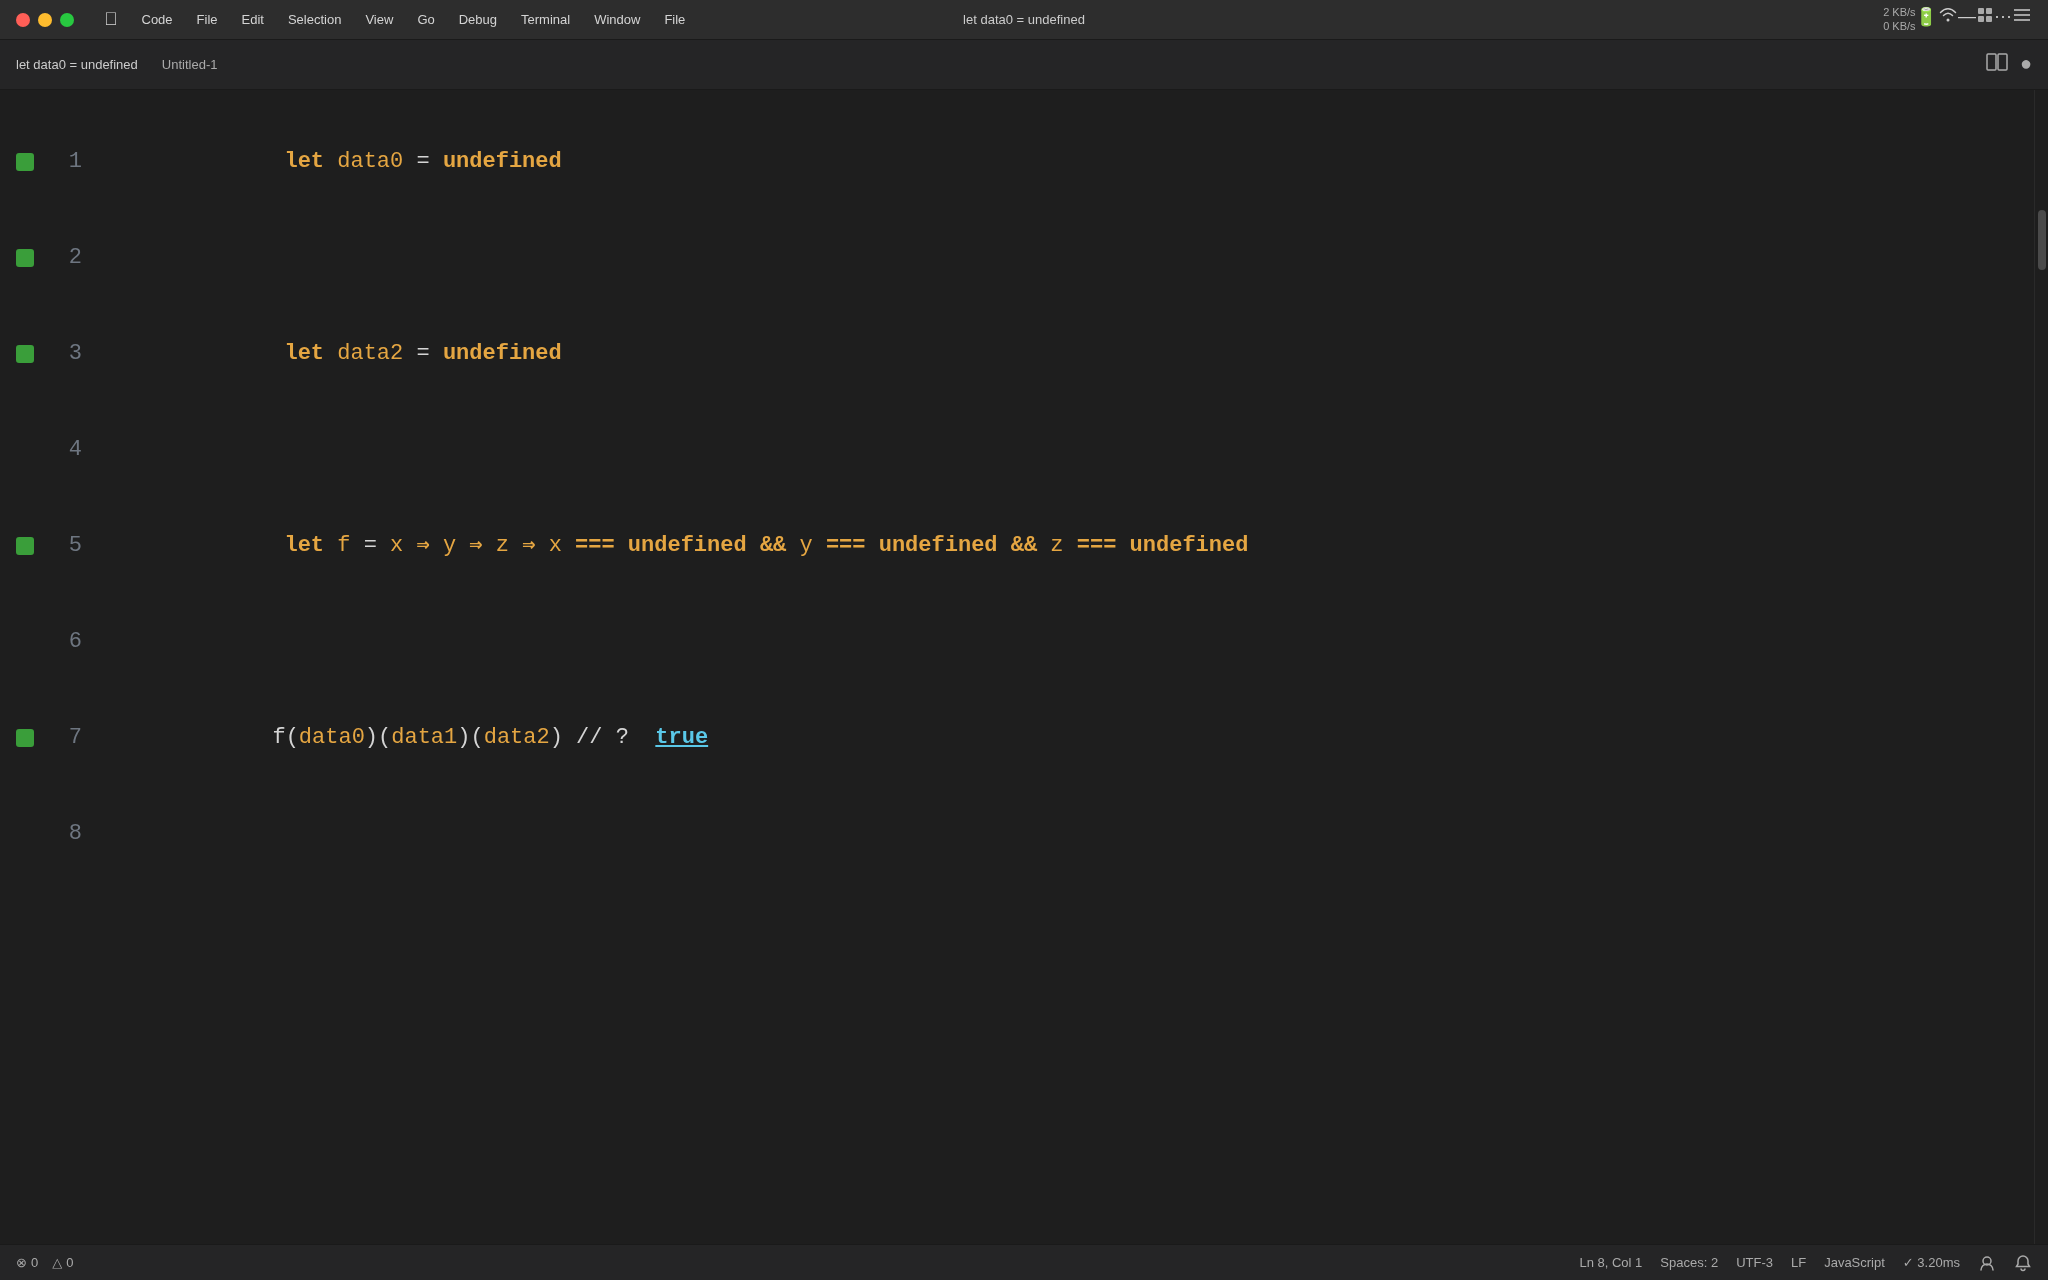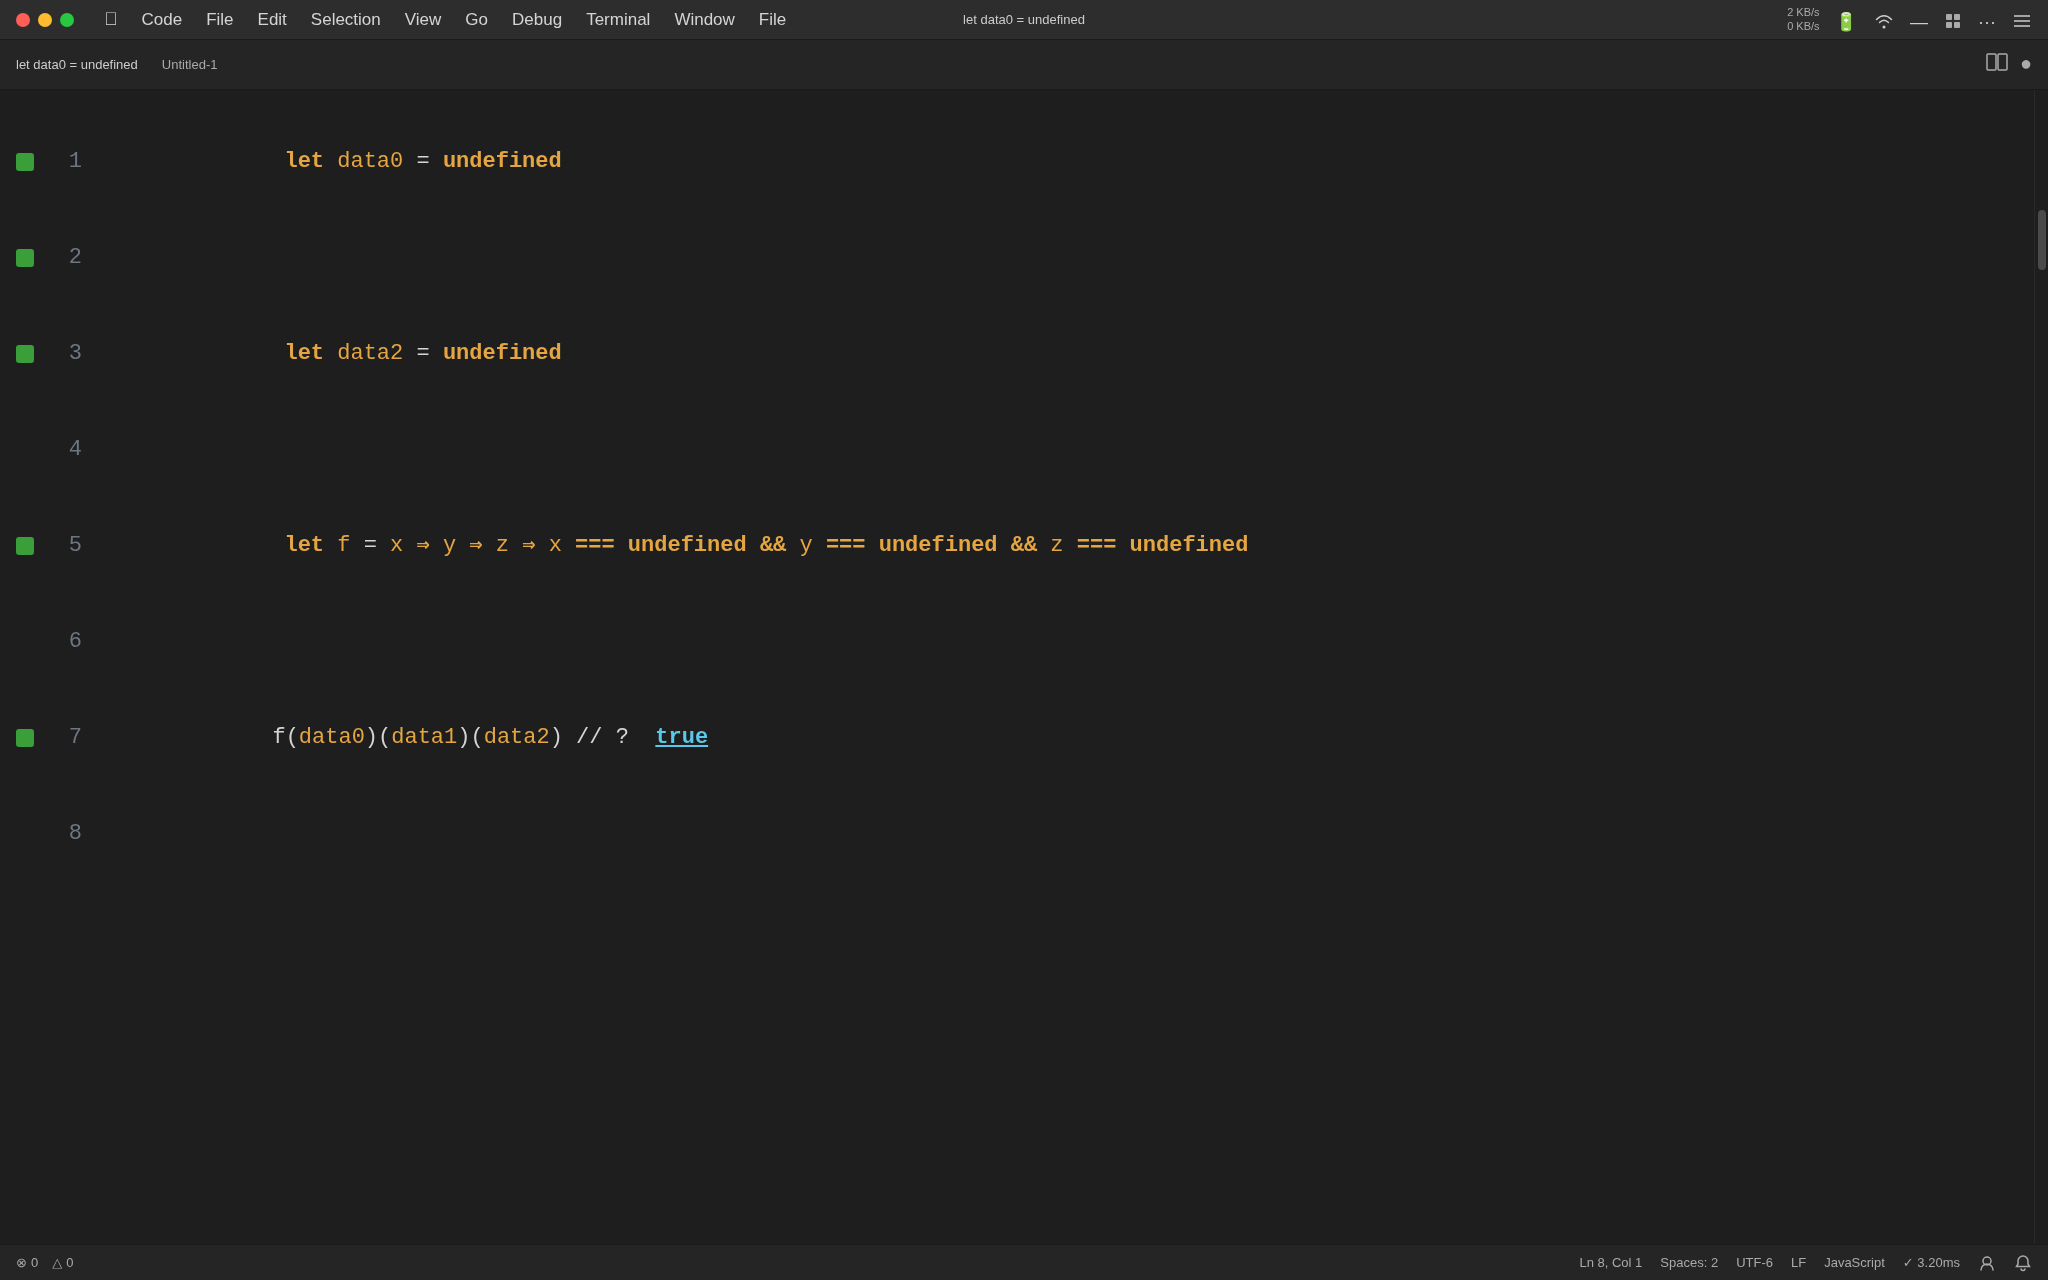--- a/index.html
+++ b/index.html
@@ -50,21 +50,21 @@
     .traffic-light.maximize { background: #28c840; }
 
     .menu-bar {
       display: flex;
       align-items: center;
       gap: 4px;
     }
 
     .menu-item {
       color: #d4d4d4;
-      font-size: 17px;
+      font-size: 13px;
       padding: 4px 10px;
       border-radius: 4px;
       cursor: default;
       font-family: -apple-system, BlinkMacSystemFont, 'SF Pro Text', sans-serif;
     }
 
     .menu-item.apple {
       font-size: 16px;
     }
 
@@ -72,22 +72,22 @@
       position: absolute;
       left: 50%;
       transform: translateX(-50%);
       font-size: 13px;
       color: #cccccc;
       font-family: -apple-system, BlinkMacSystemFont, 'SF Pro Text', sans-serif;
     }
 
     .title-bar-right {
       display: flex;
-      align-items: flex-end;
-      gap: 16px;
+      align-items: flex-start;
+      gap: 0;
     }
 
     .title-bar-icon {
       color: #cccccc;
       font-size: 13px;
       font-family: -apple-system, BlinkMacSystemFont, sans-serif;
     }
 
     
     .tab-bar {
@@ -423,21 +423,21 @@
       <span>0</span>
     </span>
     <span class="status-item">
       <span>△</span>
       <span>0</span>
     </span>
   </div>
   <div class="status-right">
     <span class="status-item">Ln 8, Col 1</span>
     <span class="status-item">Spaces: 2</span>
-    <span class="status-item">UTF-6</span>
+    <span class="status-item">UTF-3</span>
     <span class="status-item">LF</span>
     <span class="status-item">JavaScript</span>
     <span class="status-item">✓ 3.20ms</span>
     <span class="status-item" style="font-size:16px;">
       <svg width="18" height="18" viewBox="0 0 18 18" fill="none">
         <circle cx="9" cy="7" r="4" stroke="#aaa" stroke-width="1.5" fill="none"></circle>
         <path d="M3 16c0-3.3 2.7-6 6-6s6 2.7 6 6" stroke="#aaa" stroke-width="1.5" fill="none" stroke-linecap="round"></path>
       </svg>
     </span>
     <span class="status-item" style="font-size:16px;">

